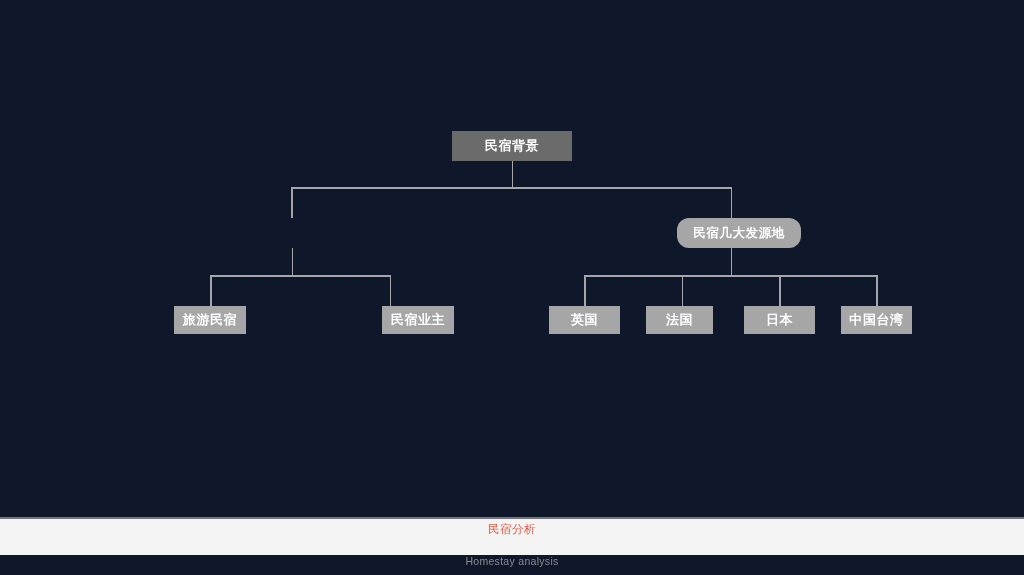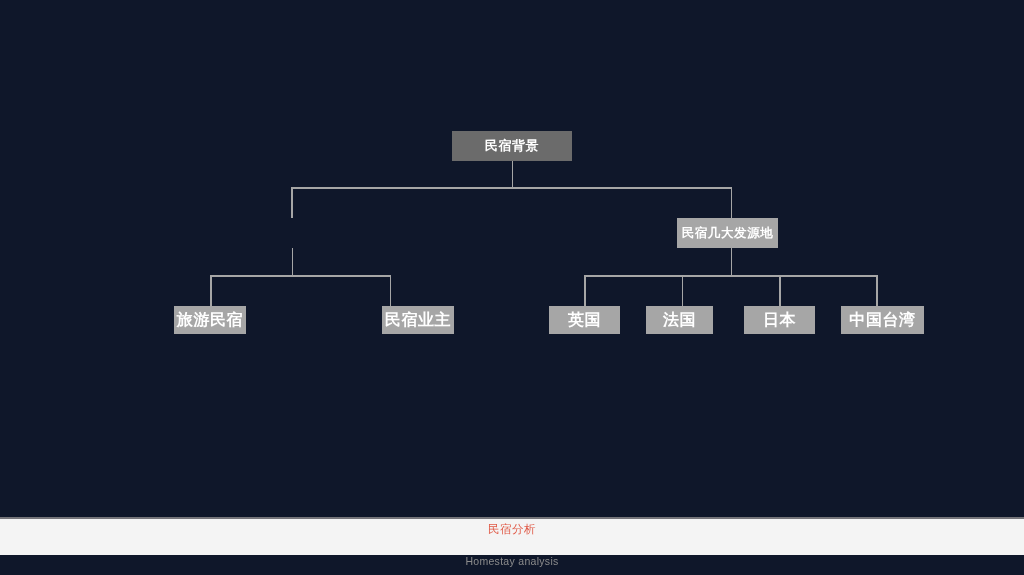--- a/index.html
+++ b/index.html
@@ -61,21 +61,21 @@
     height: 30px;
   }
   .node-mid {
     background: #a6a6a6;
     font-size: 12.5px;
     font-weight: bold;
     height: 30px;
   }
   .node-leaf {
     background: #a6a6a6;
-    font-size: 16px;
+    font-size: 13px;
     font-weight: bold;
     height: 28px;
   }
 
   
   #footer {
     position: absolute;
     left: 0;
     top: 517px;
     width: 1024px;
@@ -133,21 +133,21 @@
 
     <div class="conn conn-v" style="left:511.5px; top:161px; height:27px;"></div>
 
     <div class="conn conn-h" style="left:291px; top:187px; width:441px;"></div>
 
     <div class="conn conn-v" style="left:291px; top:187px; height:31px;"></div>
 
     <div class="conn conn-v" style="left:730.5px; top:187px; height:31px;"></div>
 
 
-    <div class="node node-mid" style="left:677px; top:218px; width:101px;">
+    <div class="node node-mid" style="left:677px; top:218px; width:124px;border-radius:12px;">
       <span>民宿几大发源地</span>
     </div>
 
     <div class="conn conn-v" style="left:291.5px; top:248px; height:28px;"></div>
 
     <div class="conn conn-h" style="left:210px; top:275px; width:181px;"></div>
 
     <div class="conn conn-v" style="left:210px; top:275px; height:31px;"></div>
 
     <div class="conn conn-v" style="left:389.5px; top:275px; height:31px;"></div>
@@ -177,21 +177,21 @@
     </div>
 
     <div class="node node-leaf" style="left:646px; top:306px; width:67px;">
       <span>法国</span>
     </div>
 
     <div class="node node-leaf" style="left:744px; top:306px; width:71px;">
       <span>日本</span>
     </div>
 
-    <div class="node node-leaf" style="left:841px; top:306px; width:83px;">
+    <div class="node node-leaf" style="left:841px; top:306px; width:71px;">
       <span>中国台湾</span>
     </div>
 
   </div>
 
   <div id="footer">
     <div id="footer-rule"></div>
     <div id="footer-band"></div>
     <div id="footer-text">
       <span id="footer-title">民宿分析</span>

